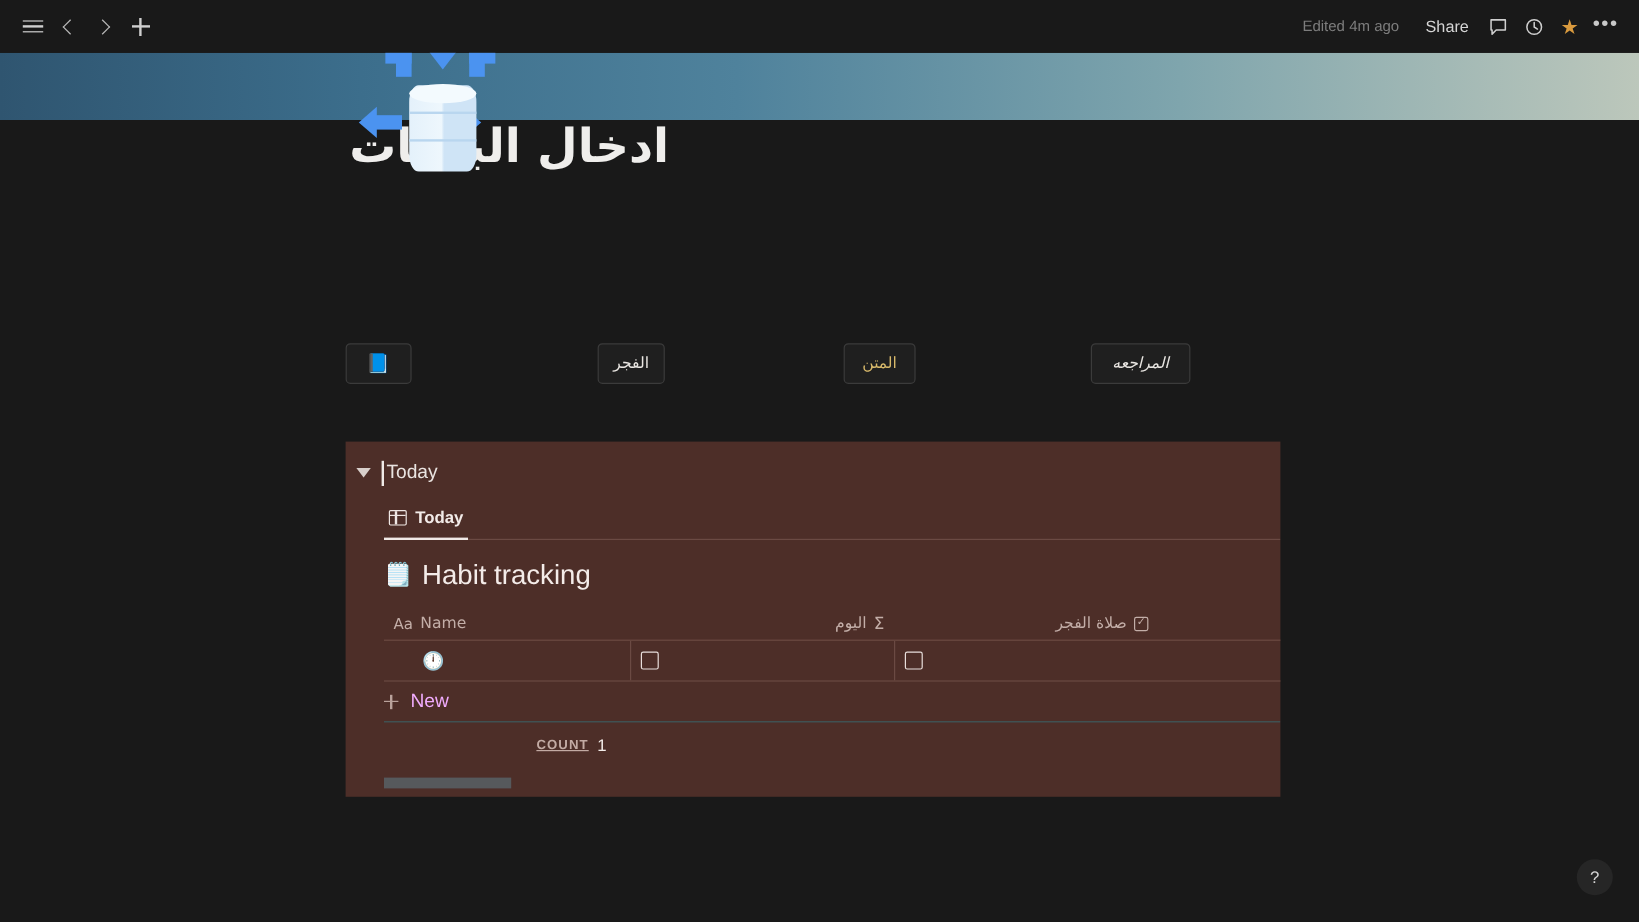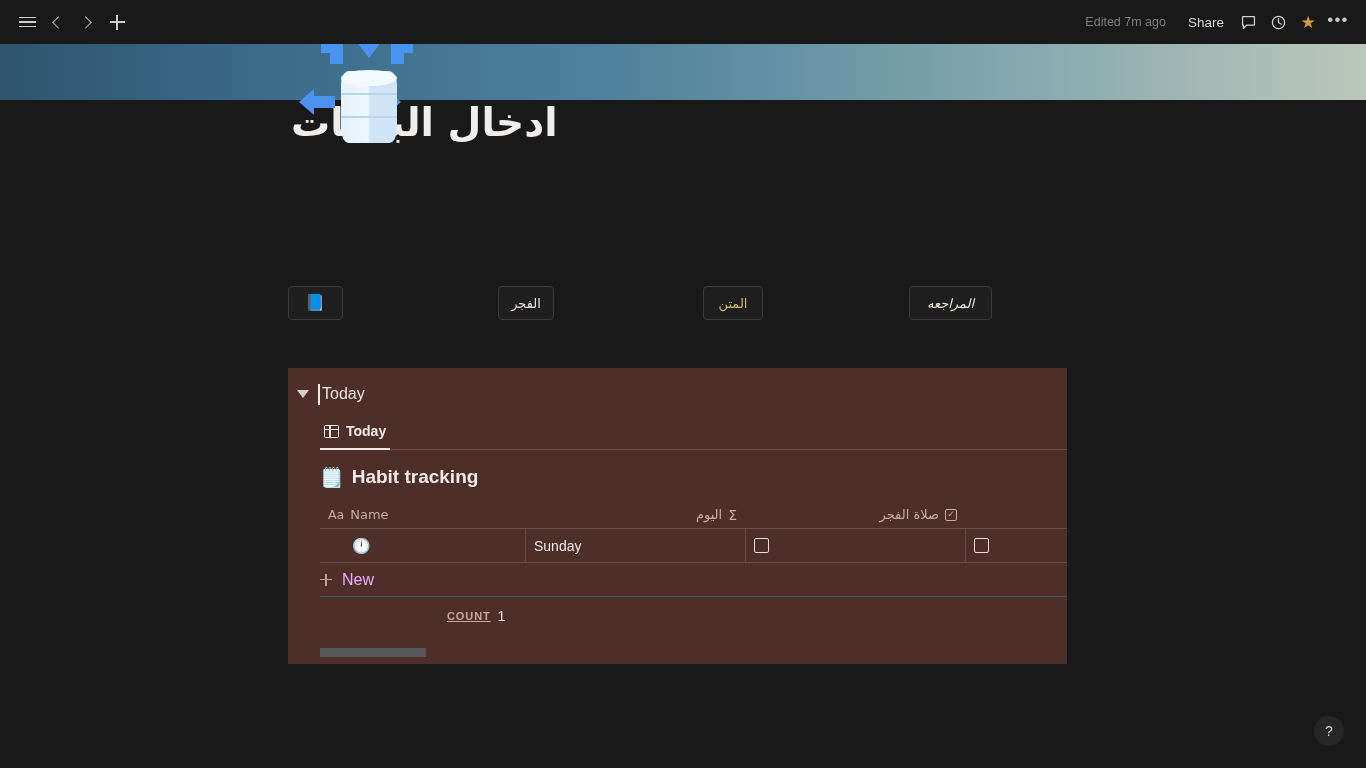--- a/index.html
+++ b/index.html
@@ -146,21 +146,21 @@
   .tab-ico:before{content:"";position:absolute;left:0;top:3px;width:100%;height:1.4px;background:#efe7e4;}
   .tab-ico:after{content:"";position:absolute;left:4.2px;top:0;width:1.4px;height:100%;background:#efe7e4;}
   .tab-label { font-size: 14px; color: #f2ebe8; font-weight: 600; }
   .tab-underline {
     margin-left: 32px; margin-right: 0; height:1px; background:#6b4a43; width: 747px;
     margin-top: -1px;
   }
 
   .db-title-row { display:flex; align-items:center; gap: 8px; margin-left: 32px; margin-top: 16px; }
   .db-emoji { font-size: 19px; line-height:1; }
-  .db-title { font-size: 19px; font-weight: bold; color: #f4ece9; }
+  .db-title { font-size: 23px; font-weight: normal; color: #f4ece9; }
 
   .tbl { margin-left: 32px; margin-top: 13px; width: 1000px; }
   .tbl-head { display:flex; height: 27px; align-items:flex-end; }
   .th {
     display:flex; align-items:center; height:27px; padding: 0 8px;
     font-size: 13px; color: #c3aea8; gap:6px;
     font-family: "DejaVu Sans","Liberation Sans", sans-serif;
   }
   .th.rtl { direction: rtl; }
   .aa { font-size: 12.5px; color:#c3aea8; }
@@ -223,21 +223,21 @@
     <div class="tb-btn">
       <span class="chev right"></span>
     </div>
     <div class="tb-btn">
       <span class="plus-v"></span>
     </div>
 
   </div>
 
   <div class="tb-right">
-    <span class="edited">Edited 7m ago</span>
+    <span class="edited">Edited 4m ago</span>
     <span class="share-btn">Share</span>
     <span class="ic-btn">
       <svg width="17" height="17" viewBox="0 0 20 20">
         <path d="M3 3h14v10H8l-4 4v-4H3z" fill="none" stroke="#cfcfcf" stroke-width="1.5" stroke-linejoin="round"></path>
       </svg>
     </span>
     <span class="ic-btn">
       <svg width="17" height="17" viewBox="0 0 20 20">
         <circle cx="10" cy="10" r="7.2" fill="none" stroke="#cfcfcf" stroke-width="1.5"></circle>
         <path d="M10 5.6V10l3.2 2" fill="none" stroke="#cfcfcf" stroke-width="1.5" stroke-linecap="round"></path>
@@ -338,21 +338,20 @@
           
           
         </div>
       </div>
 
       <div class="tbl-row">
         <div class="td" style="width:205px;">
           <span class="cell-emoji">🕛</span>
           <span></span>
         </div>
-        <div class="td" style="width:220px;">Sunday</div>
         <div class="td" style="width:220px;">
           <span class="cb"></span>
         </div>
         <div class="td" style="width:220px;">
           <span class="cb"></span>
         </div>
       </div>
     </div>
 
     <div class="newrow">

